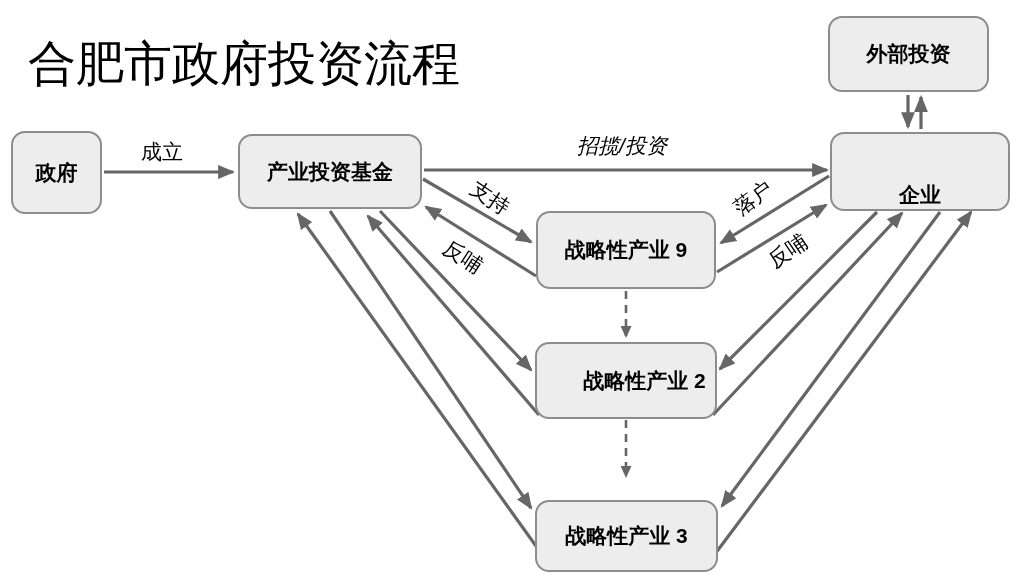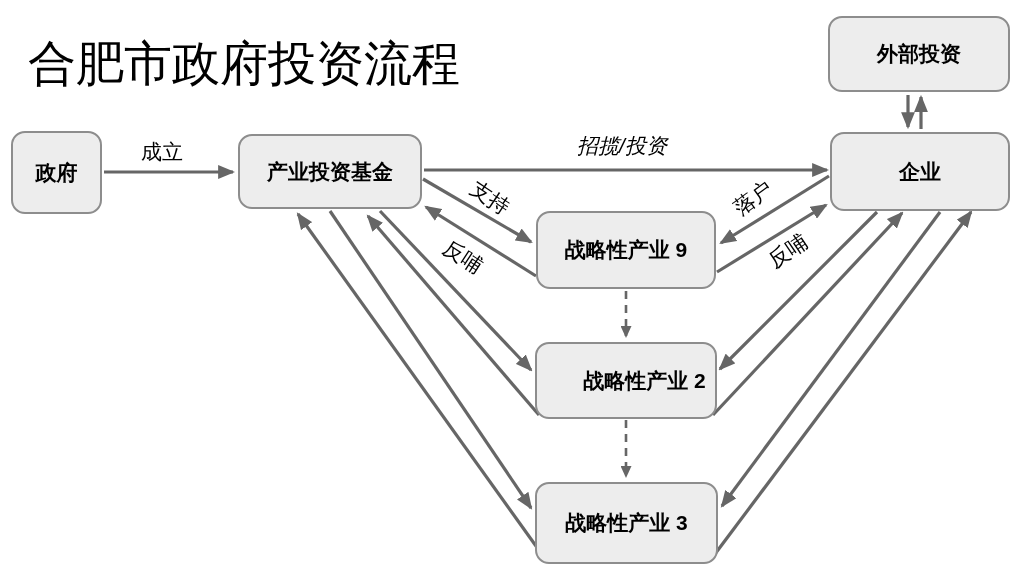--- a/index.html
+++ b/index.html
@@ -77,37 +77,37 @@
   </svg>
 
   <div class="node" style="left:11px;top:131px;width:91px;height:83px;">
     <span>政府</span>
   </div>
 
   <div class="node" style="left:238px;top:134px;width:184px;height:75px;">
     <span>产业投资基金</span>
   </div>
 
-  <div class="node" style="left:828px;top:16px;width:182px;height:76px;">
+  <div class="node" style="left:828px;top:16px;width:161px;height:76px;">
     <span>外部投资</span>
   </div>
 
-  <div class="node" style="left:830px;top:132px;width:180px;height:79px;">
+  <div class="node" style="left:830px;top:132px;width:180px;height:79px;align-items:flex-end;">
     <span>企业</span>
   </div>
 
   <div class="node" style="left:536px;top:211px;width:180px;height:78px;">
     <span>战略性产业 9</span>
   </div>
 
   <div class="node" style="left:535px;top:342px;width:182px;height:77px;padding-left:37px;">
     <span>战略性产业 2</span>
   </div>
 
-  <div class="node" style="left:535px;top:482px;width:183px;height:82px;">
+  <div class="node" style="left:535px;top:500px;width:183px;height:72px;">
     <span>战略性产业 3</span>
   </div>
 
   <span class="edge-label" style="left:162px;top:152px;">成立</span>
   <span class="edge-label" style="left:622px;top:146px;font-style:italic;">招揽/投资</span>
   <span class="edge-label" style="left:490px;top:198px;--r:34deg;">支持</span>
   <span class="edge-label" style="left:463px;top:257px;--r:33deg;">反哺</span>
   <span class="edge-label" style="left:753px;top:198px;--r:-36deg;">落户</span>
   <span class="edge-label" style="left:788px;top:251px;--r:-34deg;">反哺</span>
 

